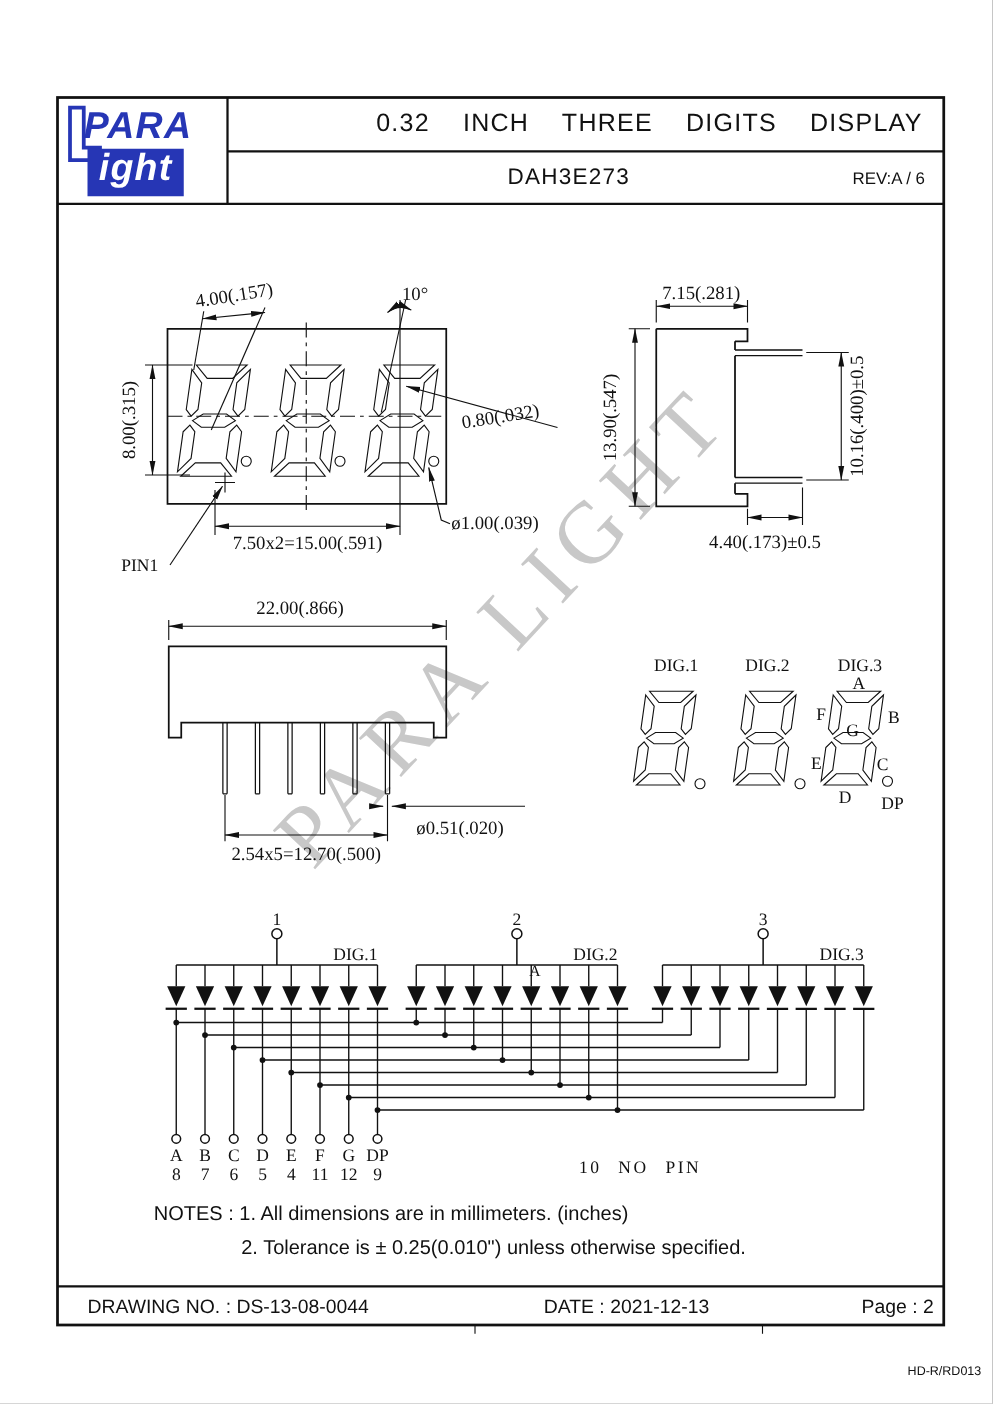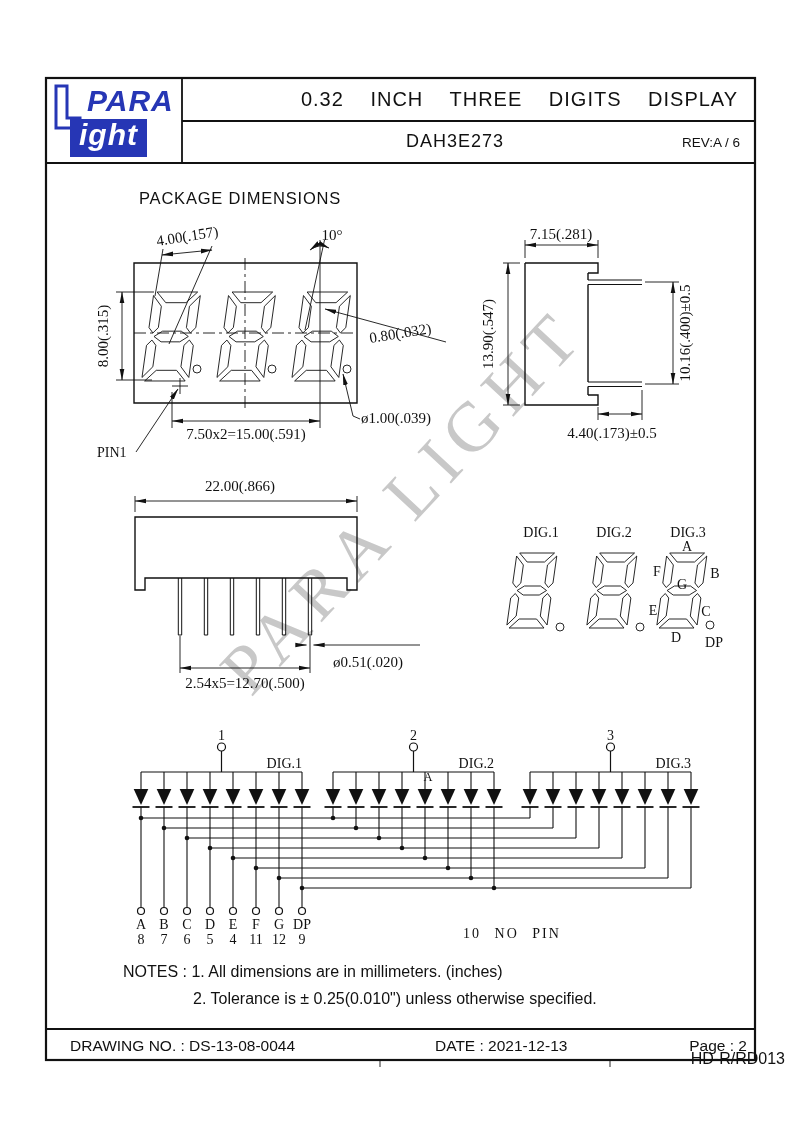--- a/index.html
+++ b/index.html
@@ -20,30 +20,30 @@
   .opn { fill:#fff; stroke:var(--ink,#111); stroke-width:1.2; }
   text.cad { font-family:"Liberation Serif",serif; font-size:15px; fill:var(--ink,#111); }
   text.sch { font-family:"Liberation Serif",serif; font-size:14px; fill:var(--ink,#111); }
   text.schs{ font-family:"Liberation Serif",serif; font-size:12.5px; fill:var(--ink,#111); }
   .doc-title { left:182px; width:675px; top:88px; text-align:center; font-size:20px;
                letter-spacing:1px; word-spacing:20px; }
   .part-no   { left:182px; width:546px; top:131px; text-align:center; font-size:18px; letter-spacing:1px; }
   .rev       { right:54px; top:135px; font-size:13.5px; }
   .sec-title { left:139px; top:189px; font-size:16.5px; letter-spacing:0.8px; }
   .logo-para { left:67px; top:84px; font-size:30px; font-weight:bold; font-style:italic;
-               color:var(--brand,#2636b5); letter-spacing:1px;padding-left:20px; }
+               color:var(--brand,#2636b5); letter-spacing:1px; }
   .logo-box  { left:70px; top:119px; width:77px; height:38px; background:var(--brand,#2636b5); }
   .logo-ight { left:79px; top:118px; font-size:30px; font-weight:bold; font-style:italic;
                color:#fff; letter-spacing:1px; }
   .note1 { left:123px; top:963px; font-size:16px; }
   .note2 { left:193px; top:990px; font-size:16px; }
   .f-drawing { left:70px;  top:1037px; font-size:15.5px; }
   .f-date    { left:435px; top:1037px; font-size:15.5px; }
   .f-page    { right:47px; top:1037px; font-size:15.5px; }
-  .doc-code  { right:9px;  top:1050px; font-size:16px; }
+  .doc-code  { right:9px;  top:1092px; font-size:10px; }
   .nopin { letter-spacing:2px; word-spacing:8px; }
 </style>
 </head>
 <body>
 
 <div class="page">
 
   <div class="watermark">PARA LIGHT</div>
 
   <svg id="cad" width="794" height="1123" viewBox="0 0 794 1123">
@@ -371,21 +371,20 @@
   </svg>
 
   <div class="txt logo-box"></div>
   <div class="txt logo-para">PARA</div>
   <div class="txt logo-ight">ight</div>
 
   <div class="txt doc-title">0.32 INCH THREE DIGITS DISPLAY</div>
   <div class="txt part-no">DAH3E273</div>
   <div class="txt rev">REV:A / 6</div>
 
-  <div class="txt sec-title">PACKAGE DIMENSIONS</div>
 
   <div class="txt note1">NOTES : 1. All dimensions are in millimeters. (inches)</div>
   <div class="txt note2">2. Tolerance is ± 0.25(0.010") unless otherwise specified.</div>
 
   <div class="txt f-drawing">DRAWING NO. : DS-13-08-0044</div>
   <div class="txt f-date">DATE : 2021-12-13</div>
   <div class="txt f-page">Page : 2</div>
   <div class="txt doc-code">HD-R/RD013</div>
 </div>
 

